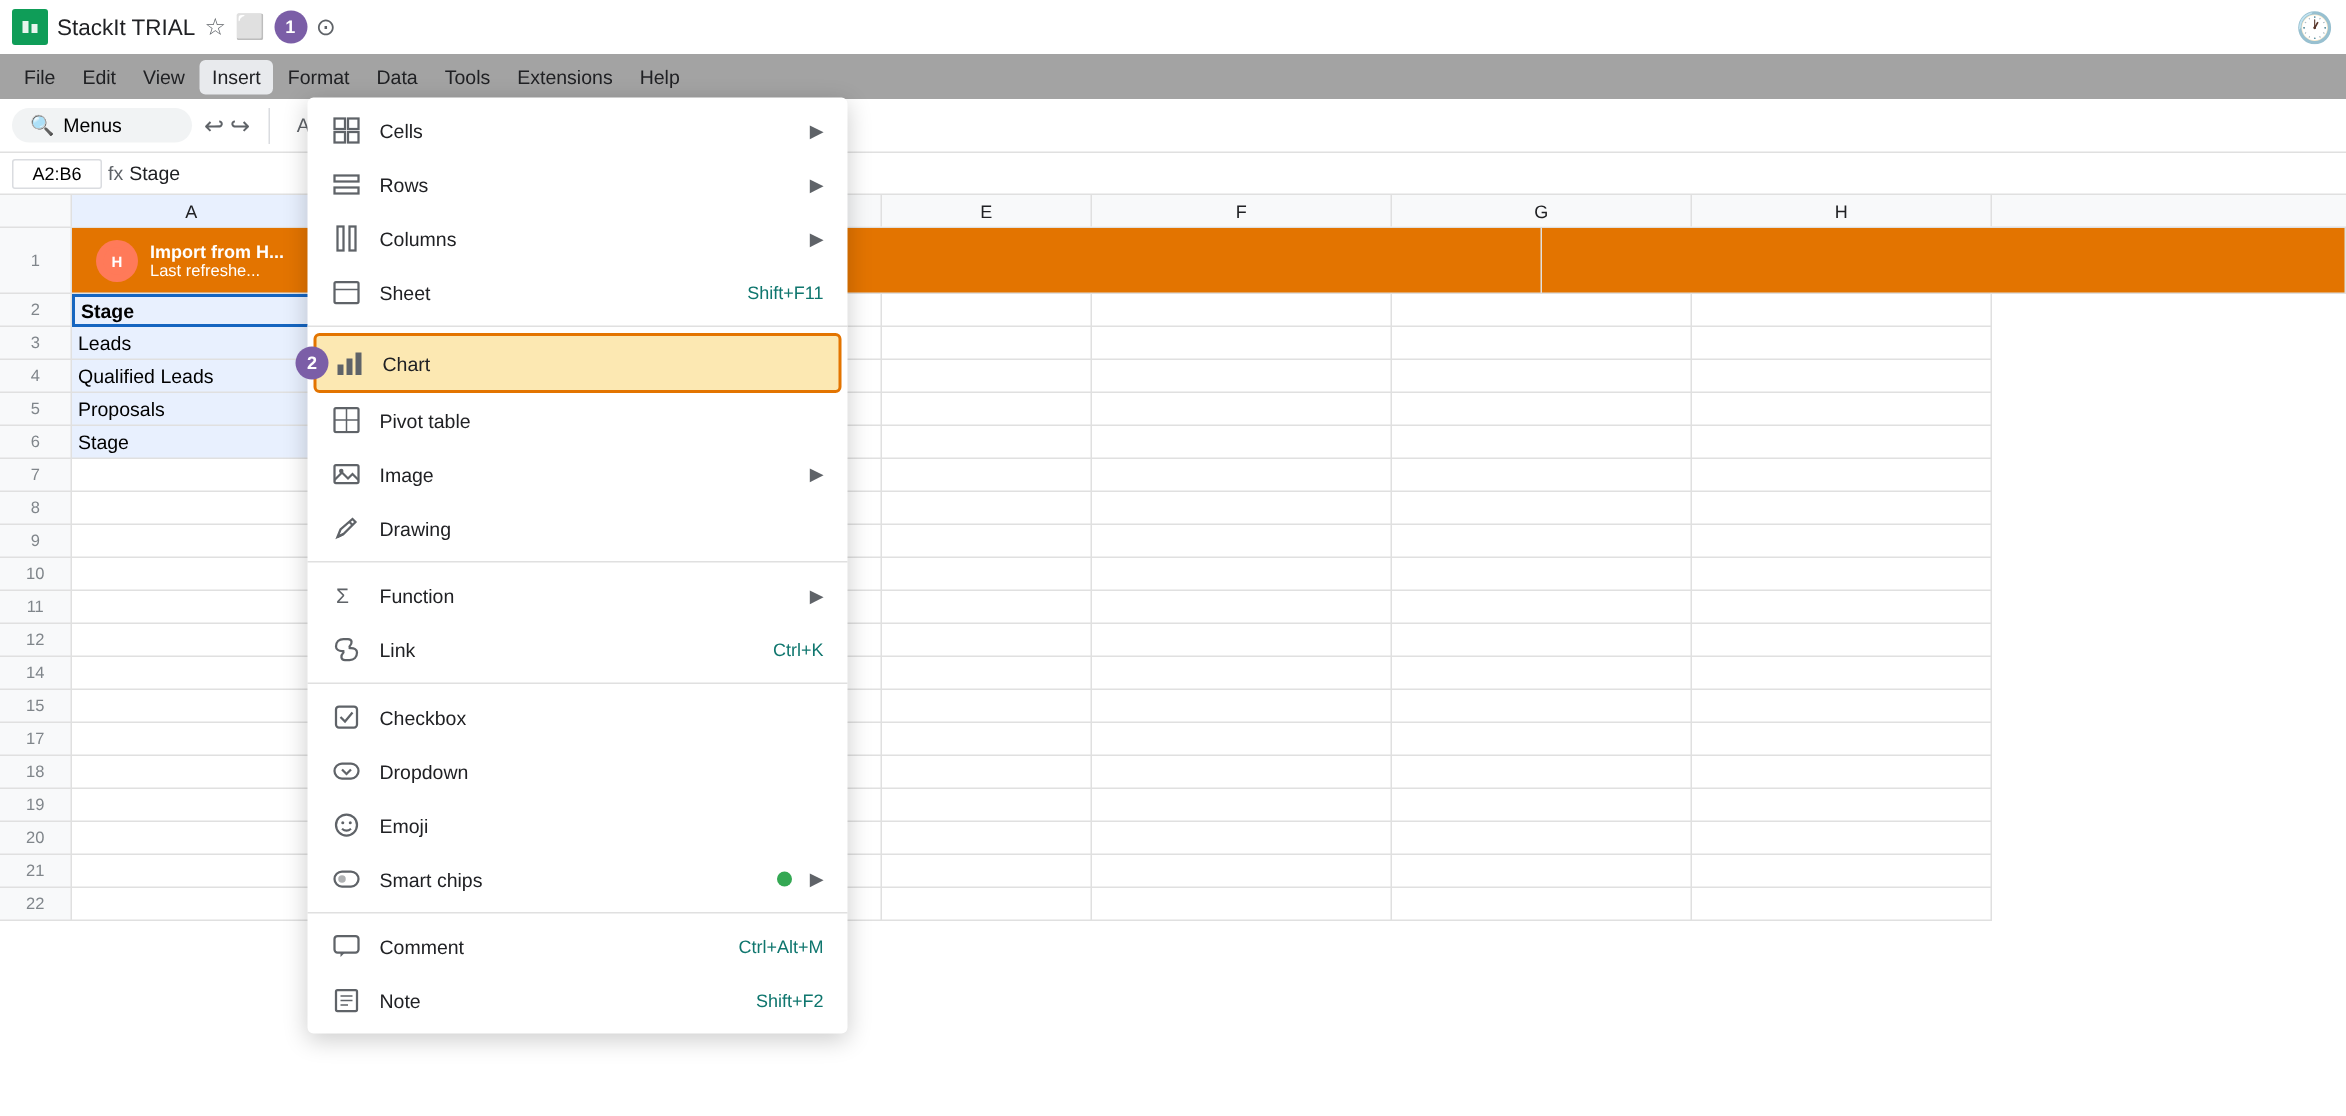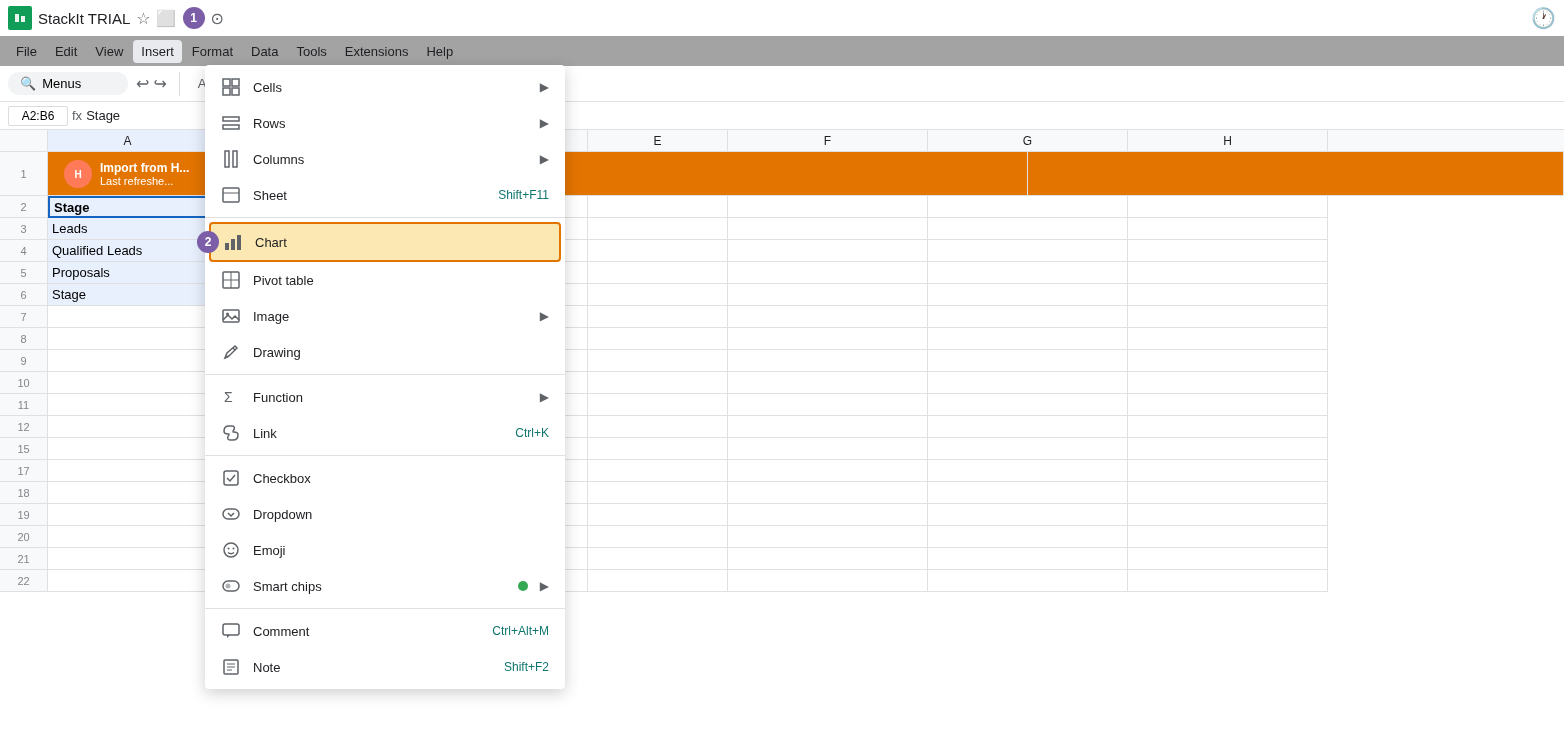--- a/index.html
+++ b/index.html
@@ -398,20 +398,31 @@
         <div class="cell col-a"></div>
         <div class="cell col-b"></div>
         <div class="cell col-c"></div>
         <div class="cell col-d"></div>
         <div class="cell col-e"></div>
         <div class="cell col-f"></div>
         <div class="cell col-g"></div>
         <div class="cell col-h"></div>
       </div>
     <div class="sheet-row">
+        <div class="row-num">14</div>
+        <div class="cell col-a"></div>
+        <div class="cell col-b"></div>
+        <div class="cell col-c"></div>
+        <div class="cell col-d"></div>
+        <div class="cell col-e"></div>
+        <div class="cell col-f"></div>
+        <div class="cell col-g"></div>
+        <div class="cell col-h"></div>
+      </div>
+    <div class="sheet-row">
         <div class="row-num">15</div>
         <div class="cell col-a"></div>
         <div class="cell col-b"></div>
         <div class="cell col-c"></div>
         <div class="cell col-d"></div>
         <div class="cell col-e"></div>
         <div class="cell col-f"></div>
         <div class="cell col-g"></div>
         <div class="cell col-h"></div>
       </div>

